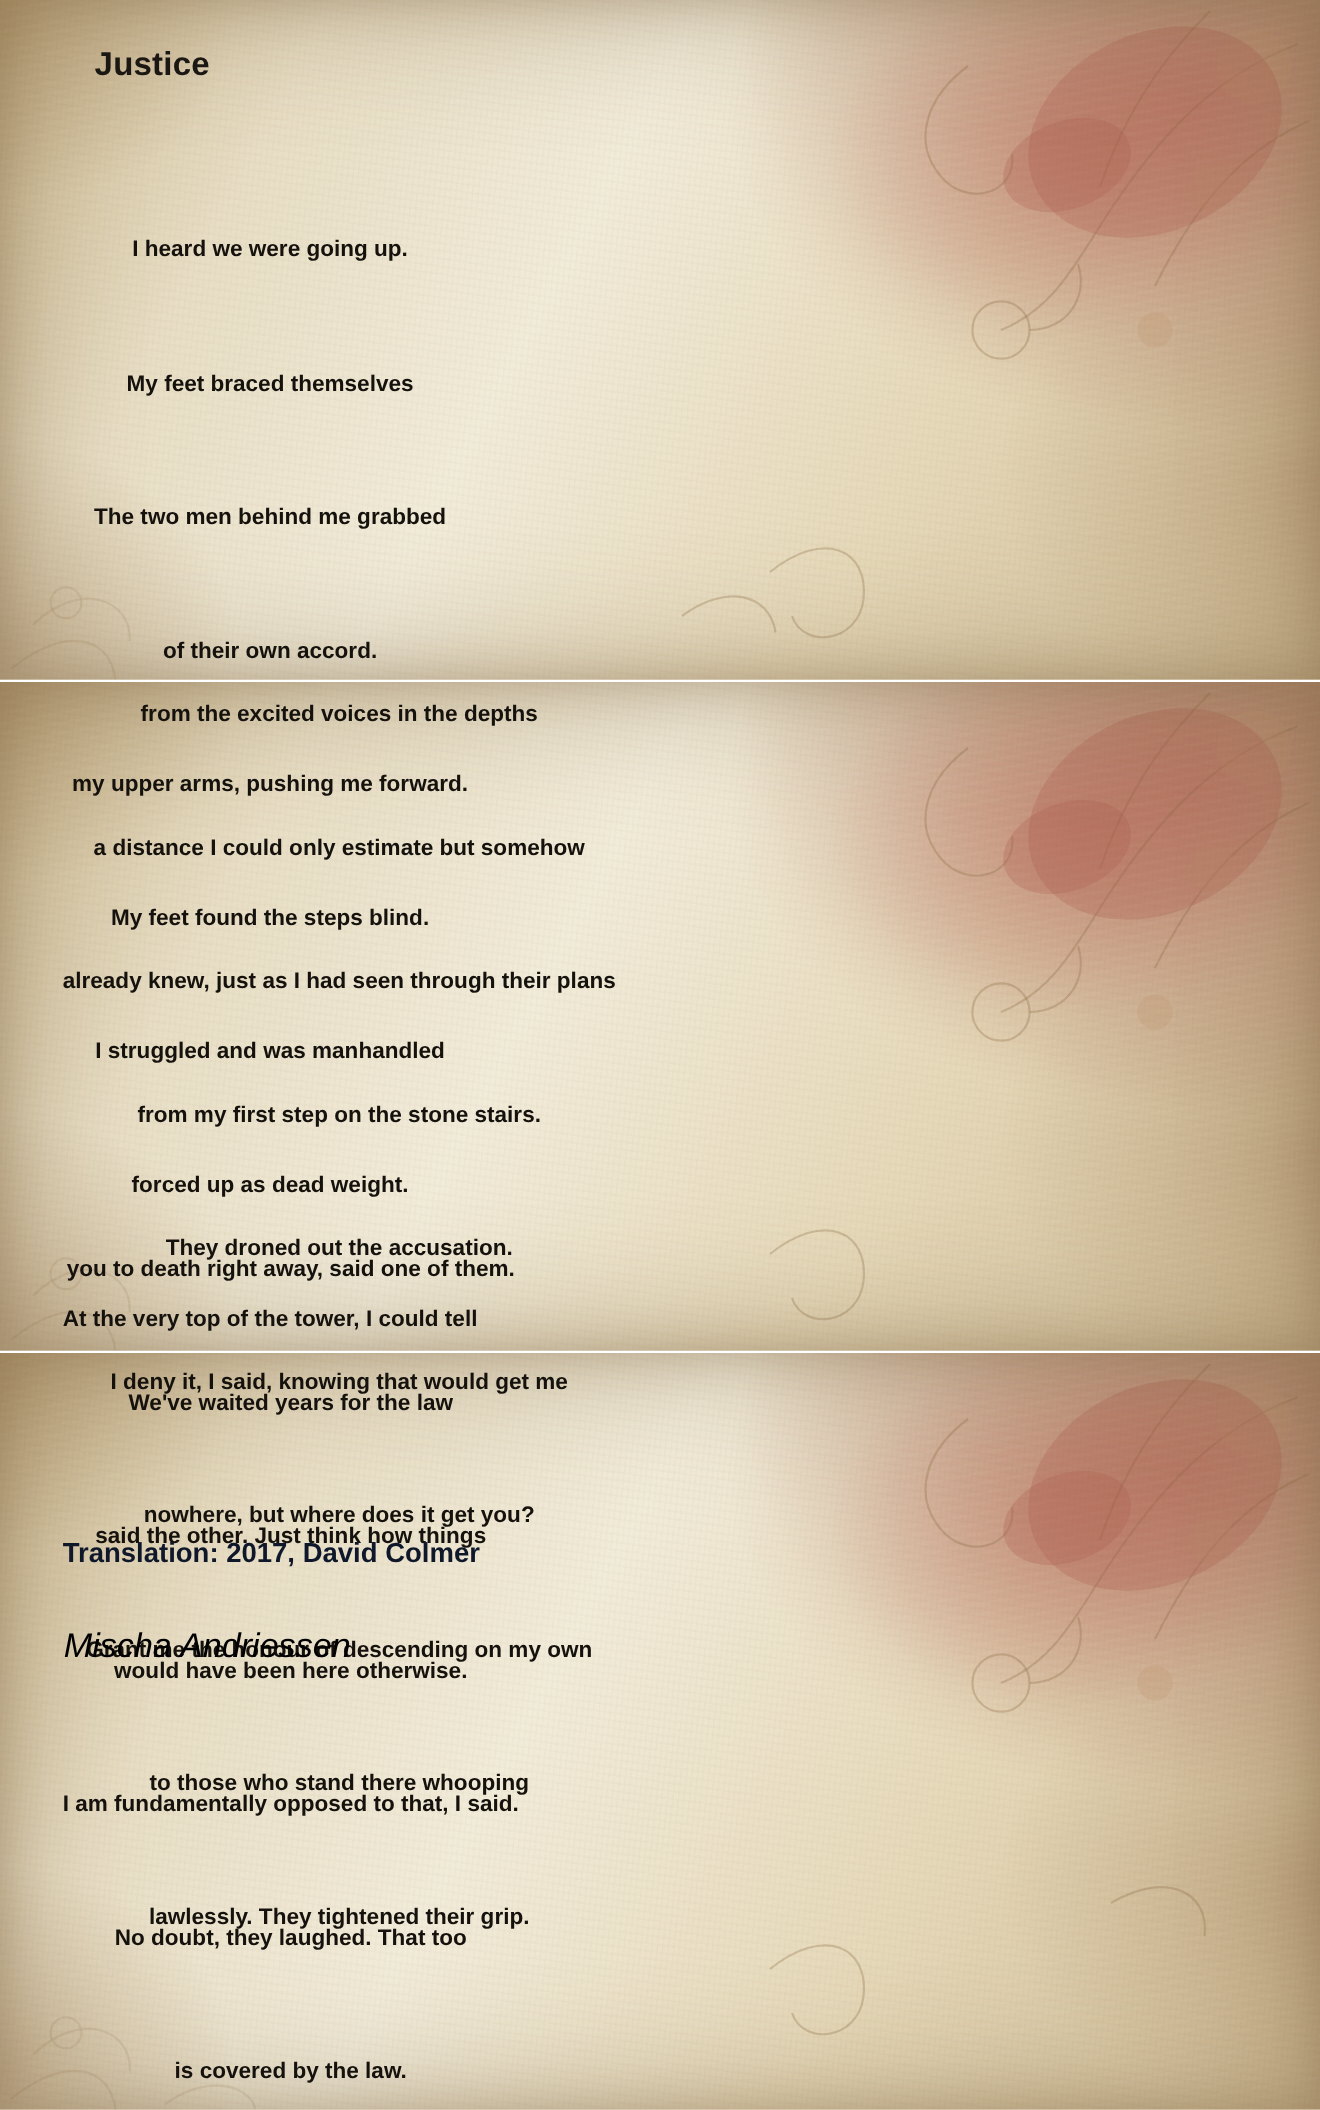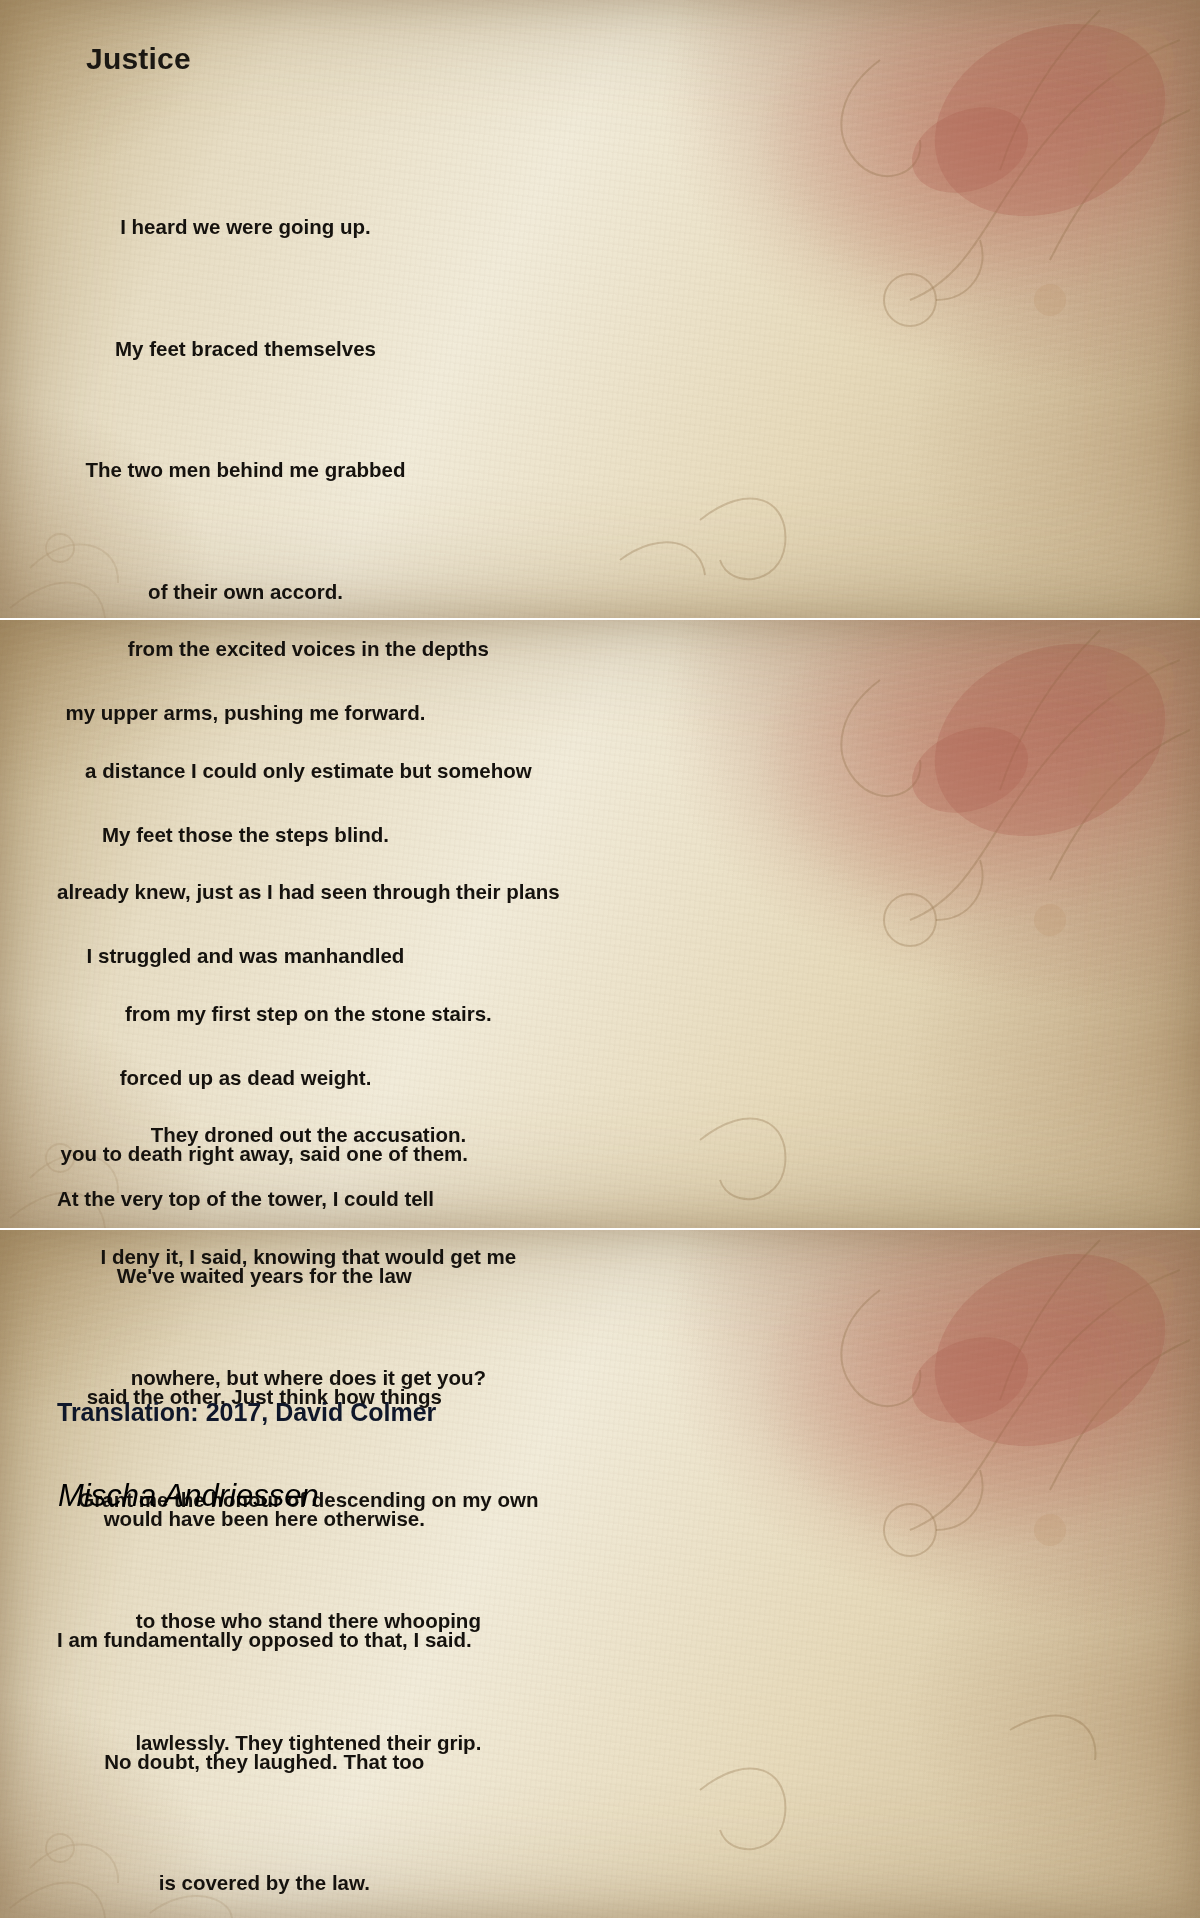--- a/index.html
+++ b/index.html
@@ -259,21 +259,21 @@
 
   <div class="content">
     <div class="title">Justice</div>
 
     <div class="stanza stanza-1">
       <span class="line">I heard we were going up.</span>
       <span class="line">My feet braced themselves</span>
       <span class="line">The two men behind me grabbed</span>
       <span class="line">of their own accord.</span>
       <span class="line">my upper arms, pushing me forward.</span>
-      <span class="line">My feet those the steps blind.</span>
+      <span class="line">My feet found the steps blind.</span>
       <span class="line">I struggled and was manhandled</span>
       <span class="line">forced up as dead weight.</span>
       <span class="line">At the very top of the tower, I could tell</span>
     </div>
 
     <div class="stanza stanza-2">
       <span class="line">from the excited voices in the depths</span>
       <span class="line">a distance I could only estimate but somehow</span>
       <span class="line">already knew, just as I had seen through their plans</span>
       <span class="line">from my first step on the stone stairs.</span>

